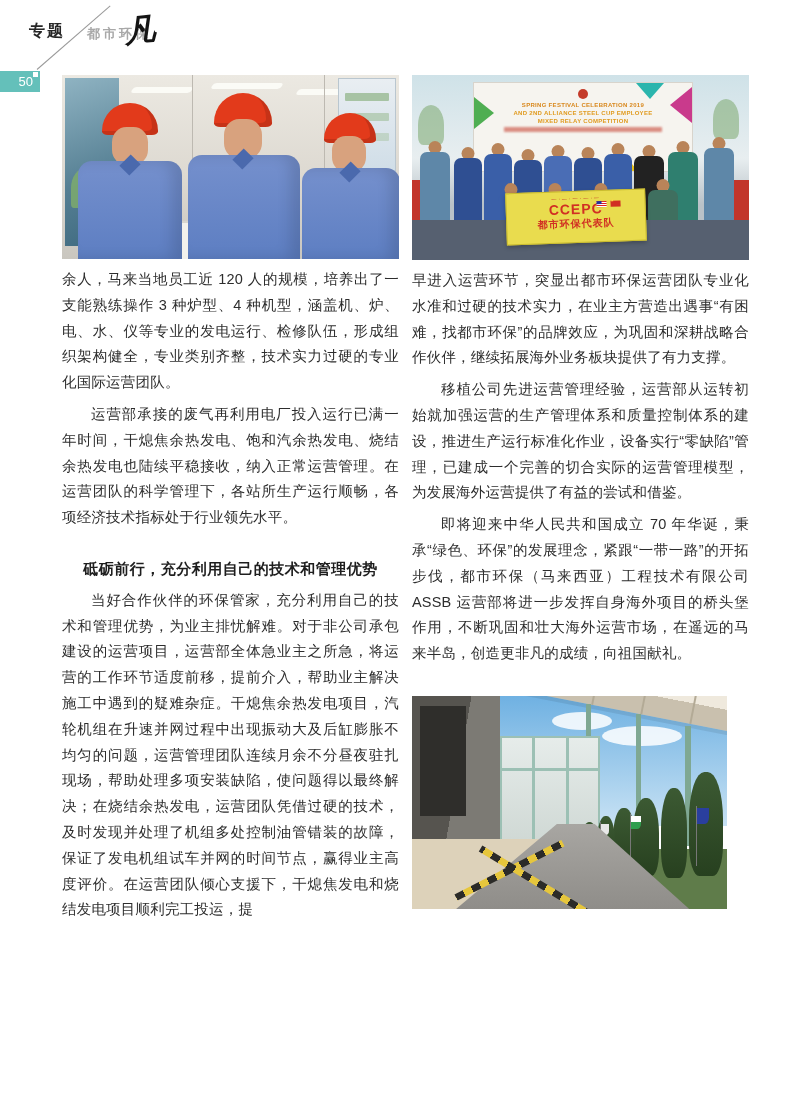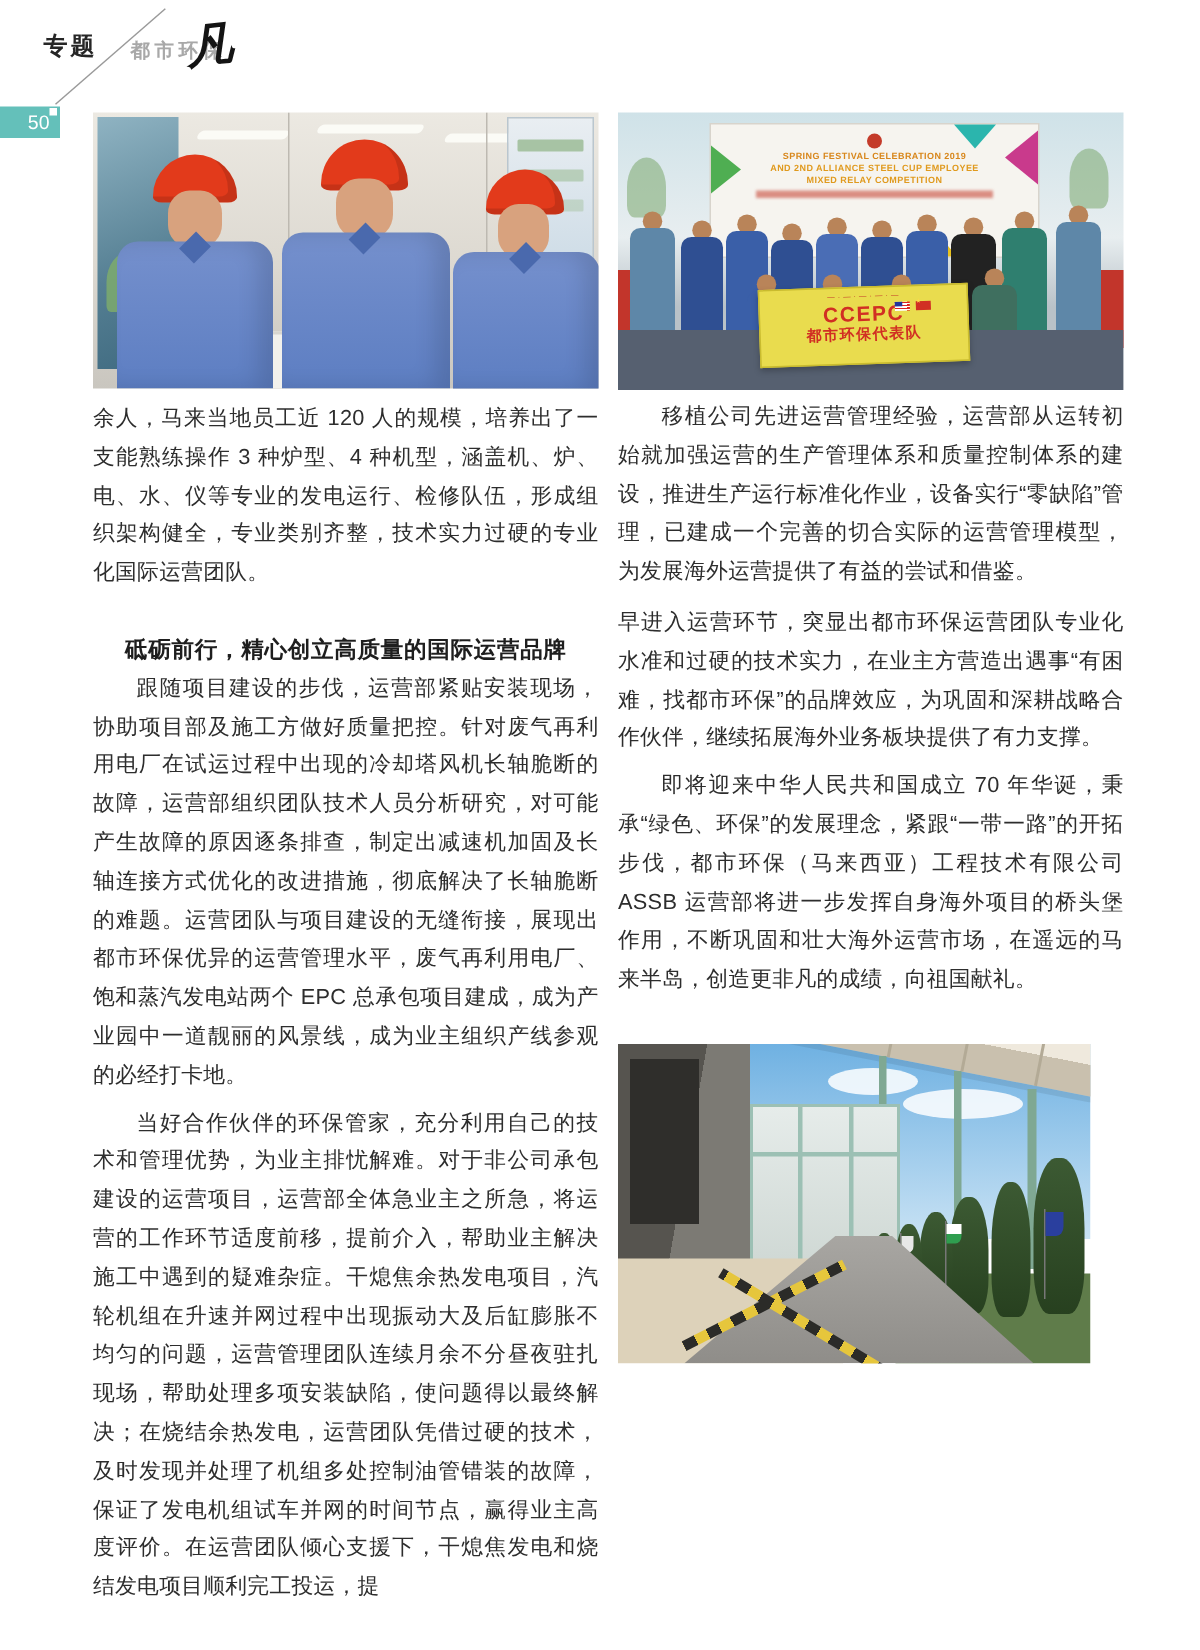--- a/index.html
+++ b/index.html
@@ -174,22 +174,22 @@
 
       <div class="worker" style="left:240px;top:38px;width:100px;height:146px">
         <div class="hat" style="left:22px;top:0;width:52px;height:30px"></div>
         <div class="face" style="left:30px;top:23px;width:34px;height:36px"></div>
         <div class="torso" style="left:0;top:55px;width:98px;height:92px"></div>
         <div class="collar" style="left:41px;top:51px"></div>
       </div>
     </div>
 
     <p class="para first">余人，马来当地员工近 120 人的规模，培养出了一支能熟练操作 3 种炉型、4 种机型，涵盖机、炉、电、水、仪等专业的发电运行、检修队伍，形成组织架构健全，专业类别齐整，技术实力过硬的专业化国际运营团队。</p>
-    <h3 class="subhead">砥砺前行，精心创立高质量的国际运营品牌</h3>
-    <p class="para" style="margin-top:0">跟随项目建设的步伐，运营部紧贴安装现场，协助项目部及施工方做好质量把控。针对废气再利用电厂在试运过程中出现的冷却塔风机长轴脆断的故障，运营部组织团队技术人员分析研究，对可能产生故障的原因逐条排查，制定出减速机加固及长轴连接方式优化的改进措施，彻底解决了长轴脆断的难题。运营团队与项目建设的无缝衔接，展现出都市环保优异的运营管理水平，废气再利用电厂、饱和蒸汽发电站两个 EPC 总承包项目建成，成为产业园中一道靓丽的风景线，成为业主组织产线参观的必经打卡地。</p>
+    <p class="para">运营部承接的废气再利用电厂投入运行已满一年时间，干熄焦余热发电、饱和汽余热发电、烧结余热发电也陆续平稳接收，纳入正常运营管理。在运营团队的科学管理下，各站所生产运行顺畅，各项经济技术指标处于行业领先水平。</p>
+    <h3 class="subhead">砥砺前行，充分利用自己的技术和管理优势</h3>
     <p class="para">当好合作伙伴的环保管家，充分利用自己的技术和管理优势，为业主排忧解难。对于非公司承包建设的运营项目，运营部全体急业主之所急，将运营的工作环节适度前移，提前介入，帮助业主解决施工中遇到的疑难杂症。干熄焦余热发电项目，汽轮机组在升速并网过程中出现振动大及后缸膨胀不均匀的问题，运营管理团队连续月余不分昼夜驻扎现场，帮助处理多项安装缺陷，使问题得以最终解决；在烧结余热发电，运营团队凭借过硬的技术，及时发现并处理了机组多处控制油管错装的故障，保证了发电机组试车并网的时间节点，赢得业主高度评价。在运营团队倾心支援下，干熄焦发电和烧结发电项目顺利完工投运，提</p>
   </div>
 
   <div class="col col-right">
 
     <div class="photo photo-group">
       <div class="palm" style="left:6px;top:30px"></div>
       <div class="palm" style="right:10px;top:24px"></div>
       <div class="backdrop">
         <div class="tri" style="left:0;top:14px;border-top:16px solid transparent;border-bottom:16px solid transparent;border-left:20px solid #4fae52"></div>
@@ -267,22 +267,22 @@
 
       <div class="team-banner">
         <div class="banner-topline">— · — · — · — · —</div>
         <div class="flag flag-my"></div>
         <div class="flag flag-cn"></div>
         <div class="banner-title">CCEPC</div>
         <div class="banner-sub">都市环保代表队</div>
       </div>
     </div>
 
+    <p class="para first">早进入运营环节，突显出都市环保运营团队专业化水准和过硬的技术实力，在业主方营造出遇事“有困难，找都市环保”的品牌效应，为巩固和深耕战略合作伙伴，继续拓展海外业务板块提供了有力支撑。</p>
     <p class="para">移植公司先进运营管理经验，运营部从运转初始就加强运营的生产管理体系和质量控制体系的建设，推进生产运行标准化作业，设备实行“零缺陷”管理，已建成一个完善的切合实际的运营管理模型，为发展海外运营提供了有益的尝试和借鉴。</p>
-    <p class="para first">早进入运营环节，突显出都市环保运营团队专业化水准和过硬的技术实力，在业主方营造出遇事“有困难，找都市环保”的品牌效应，为巩固和深耕战略合作伙伴，继续拓展海外业务板块提供了有力支撑。</p>
     <p class="para">即将迎来中华人民共和国成立 70 年华诞，秉承“绿色、环保”的发展理念，紧跟“一带一路”的开拓步伐，都市环保（马来西亚）工程技术有限公司 ASSB 运营部将进一步发挥自身海外项目的桥头堡作用，不断巩固和壮大海外运营市场，在遥远的马来半岛，创造更非凡的成绩，向祖国献礼。</p>
 
     <div class="photo photo-plant" style="margin-top:29px">
       <div class="sky"></div>
       <div class="cloud" style="left:140px;top:16px;width:60px;height:18px"></div>
       <div class="cloud" style="left:190px;top:30px;width:80px;height:20px"></div>
       <div class="pipe">
 
         <div class="pipe-seg" style="left:140px"></div>
           <div class="pipe-seg" style="left:190px"></div>

